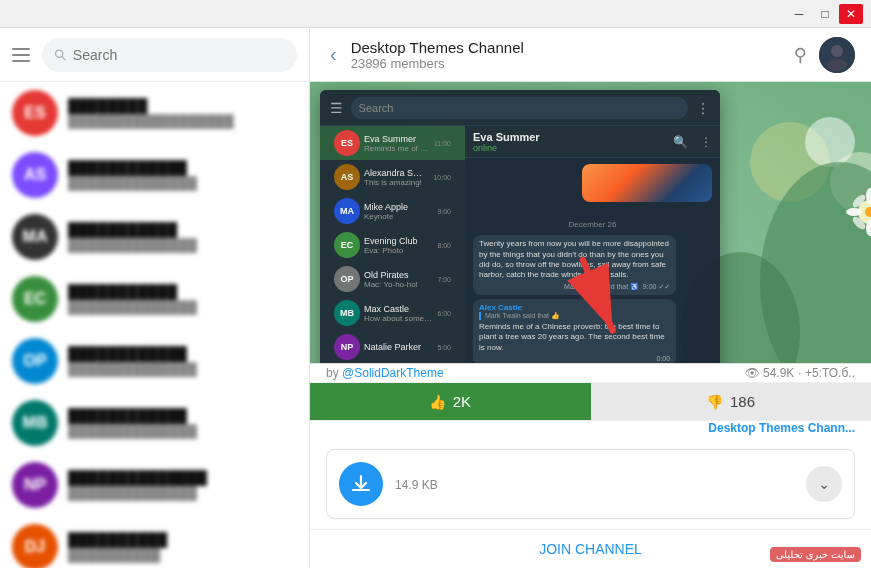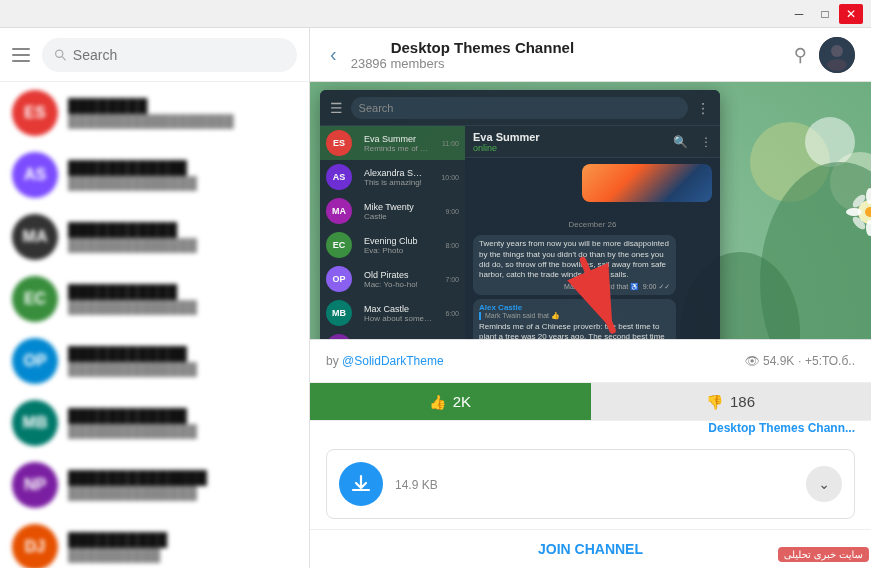--- a/index.html
+++ b/index.html
@@ -109,21 +109,21 @@
       display: flex;
       align-items: center;
       padding: 0 16px;
       gap: 10px;
       border-bottom: 1px solid #e0e0e0;
       flex-shrink: 0;
       z-index: 10;
     }
     .back-btn { cursor: pointer; font-size: 20px; color: #5c8aaf; padding: 4px; }
     .channel-info { flex: 1; }
-    .channel-title { font-size: 15px; font-weight: 700; color: #222; margin-left: 40px; }
+    .channel-title { font-size: 15px; font-weight: 400; color: #222; }
     .channel-members { font-size: 13px; color: #888; }
     .header-icons { display: flex; gap: 12px; align-items: center; }
     .header-icon { cursor: pointer; color: #888; font-size: 18px; }
     .user-avatar { width: 36px; height: 36px; border-radius: 50%; overflow: hidden; background: #334; display: flex; align-items: center; justify-content: center; }
 
     
     .content-area {
       flex: 1;
       position: relative;
       overflow: hidden;
@@ -162,21 +162,21 @@
       align-items: center;
       padding: 0 10px;
       gap: 8px;
     }
     .cs-hamburger { color: #aaa; font-size: 14px; }
     .cs-search { flex: 1; background: #2a3a4a; border-radius: 12px; height: 22px; display: flex; align-items: center; padding: 0 8px; }
     .cs-search-text { color: #888; font-size: 11px; }
     .cs-icons { color: #aaa; font-size: 14px; }
 
     .cs-chat-list { display: flex; flex-direction: column; height: 270px; width: 145px; float: left; overflow: hidden; }
-    .cs-chat-item { display: flex; align-items: center; padding: 4px 6px; gap: 12px; cursor: pointer; }
+    .cs-chat-item { display: flex; align-items: center; padding: 4px 14px; gap: 4px; cursor: pointer; }
     .cs-chat-item.active { background: #2a5a3a; }
     .cs-av { width: 26px; height: 26px; border-radius: 50%; flex-shrink: 0; display: flex; align-items: center; justify-content: center; font-size: 9px; font-weight: bold; color: #fff; }
     .cs-info { flex: 1; min-width: 0; }
     .cs-name { font-size: 9px; color: #eee; white-space: nowrap; overflow: hidden; text-overflow: ellipsis; }
     .cs-msg { font-size: 8px; color: #999; white-space: nowrap; overflow: hidden; text-overflow: ellipsis; }
     .cs-time { font-size: 7px; color: #888; }
 
     .cs-main { position: absolute; left: 145px; right: 0; top: 36px; bottom: 0; background: #1a2535; display: flex; flex-direction: column; }
     .cs-chat-header { height: 32px; background: #1e2a36; display: flex; align-items: center; padding: 0 8px; gap: 6px; border-bottom: 1px solid #2a3a4a; flex-shrink: 0; }
     .cs-chat-name { font-size: 11px; font-weight: 600; color: #eee; }
@@ -199,21 +199,21 @@
       position: absolute;
       bottom: 0;
       left: 0;
       right: 0;
       background: #fff;
       z-index: 5;
       border-top: 1px solid #e0e0e0;
     }
 
     .post-info-bar {
-      padding: 14px 16px;
+      padding: 2px 16px;
       display: flex;
       align-items: flex-start;
       justify-content: space-between;
       font-size: 12px;
     }
     .post-author { color: #2196F3; font-weight: 500; }
     .post-stats { color: #888; font-size: 12px; }
 
     .reaction-bar {
       display: flex;
@@ -269,21 +269,21 @@
     }
 
     .join-bar {
       padding: 10px 16px;
       text-align: center;
       border-top: 1px solid #eee;
     }
     .join-btn {
       color: #2196F3;
       font-size: 14px;
-      font-weight: 700;
+      font-weight: 400;
       cursor: pointer;
       border: none;
       background: transparent;
     }
 
     
     .red-arrow {
       position: absolute;
       z-index: 8;
       top: 45%;
@@ -291,21 +291,21 @@
       transform: translate(-50%, -50%) rotate(20deg);
       width: 80px;
       height: 80px;
       pointer-events: none;
     }
 
     
     .watermark {
       position: absolute;
       bottom: 6px;
-      right: 2px;
+      right: 10px;
       z-index: 20;
       background: rgba(220,80,80,0.9);
       color: #fff;
       font-size: 10px;
       padding: 2px 6px;
       border-radius: 4px;
     }
   </style>
 </head>
 <body>
@@ -494,45 +494,45 @@
           <div class="cs-chat-list" id="inner-chat-list">
           <div class="cs-chat-item active">
       <div class="cs-av" style="background:#e53935">ES</div>
       <div class="cs-info">
         <div class="cs-name">Eva Summer</div>
         <div class="cs-msg">Reminds me of a Chinese proverb:...</div>
       </div>
       <div class="cs-time">11:00</div>
     </div>
               <div class="cs-chat-item">
-      <div class="cs-av" style="background:#6d28d9">AS</div>
+      <div class="cs-av" style="background:#a16207">AS</div>
       <div class="cs-info">
         <div class="cs-name">Alexandra Smith</div>
         <div class="cs-msg">This is amazing!</div>
       </div>
       <div class="cs-time">10:00</div>
     </div>
               <div class="cs-chat-item">
-      <div class="cs-av" style="background:#a21caf">MA</div>
-      <div class="cs-info">
-        <div class="cs-name">Mike Twenty</div>
-        <div class="cs-msg">Castle</div>
+      <div class="cs-av" style="background:#1d4ed8">MA</div>
+      <div class="cs-info">
+        <div class="cs-name">Mike Apple</div>
+        <div class="cs-msg">Keynote</div>
       </div>
       <div class="cs-time">9:00</div>
     </div>
               <div class="cs-chat-item">
       <div class="cs-av" style="background:#388e3c">EC</div>
       <div class="cs-info">
         <div class="cs-name">Evening Club</div>
         <div class="cs-msg">Eva: Photo</div>
       </div>
       <div class="cs-time">8:00</div>
     </div>
               <div class="cs-chat-item">
-      <div class="cs-av" style="background:#8b5cf6">OP</div>
+      <div class="cs-av" style="background:#737373">OP</div>
       <div class="cs-info">
         <div class="cs-name">Old Pirates</div>
         <div class="cs-msg">Mac: Yo-ho-ho!</div>
       </div>
       <div class="cs-time">7:00</div>
     </div>
               <div class="cs-chat-item">
       <div class="cs-av" style="background:#00796b">MB</div>
       <div class="cs-info">
         <div class="cs-name">Max Castle</div>

